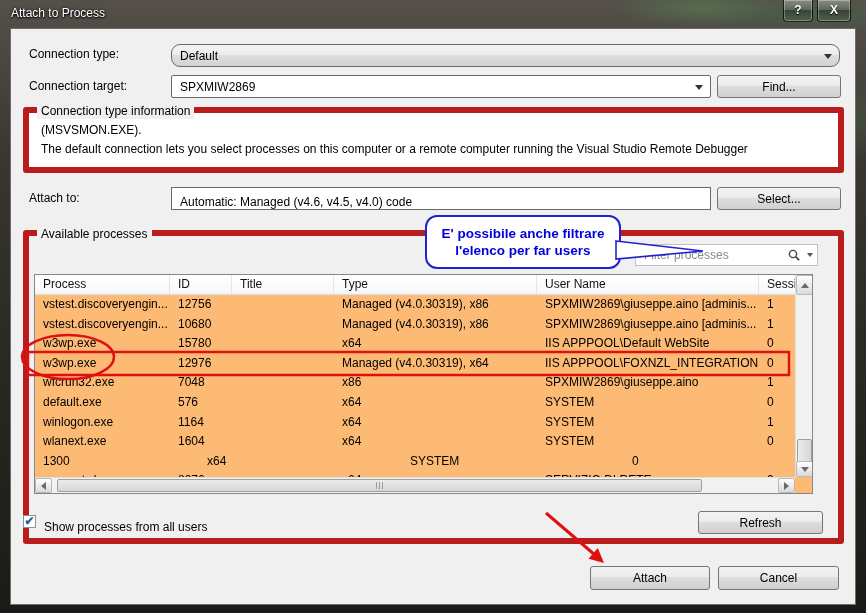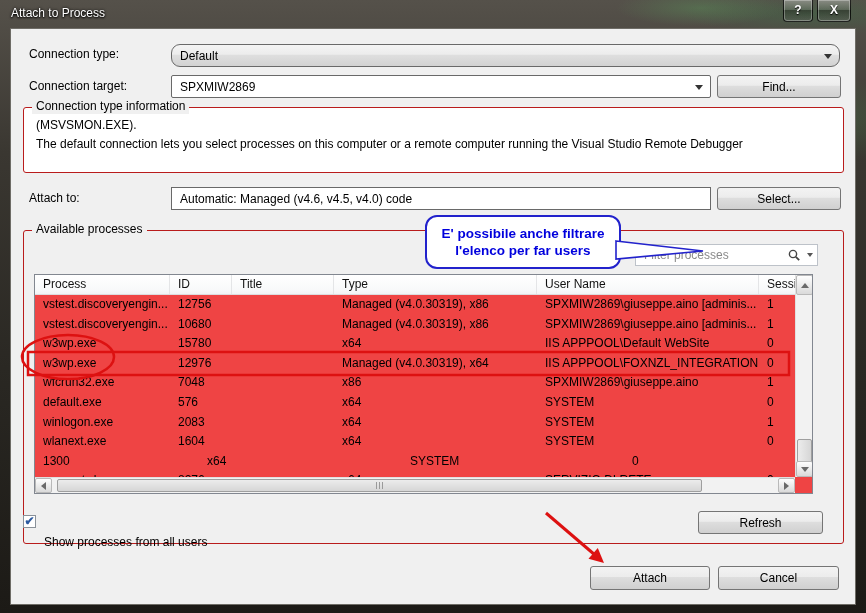--- a/index.html
+++ b/index.html
@@ -35,58 +35,58 @@
   .btn-help { left:783px; width:30px; }
   .btn-close { left:817px; width:34px; }
   
   .client {
     position:absolute; left:10px; top:28px; width:846px; height:577px;
     background:#f0f0f0; border:1px solid #6e6c66;
   }
   .lbl { position:absolute; height:23px; line-height:23px; white-space:nowrap; }
   .textbox {
     position:absolute; background:#fff; border:1px solid #696969;
-    display:flex; align-items:center; padding:6px 8px; white-space:nowrap; overflow:hidden;
+    display:flex; align-items:flex-end; padding:0 8px; white-space:nowrap; overflow:hidden;
   }
   .btn {
     position:absolute; display:flex; align-items:center; justify-content:center;
     background:linear-gradient(180deg,#f3f3f3,#ececec 45%,#dedede 46%,#d0d0d0);
     border:1px solid #757575; border-radius:3px; font-size:12px; cursor:default;
   }
   .combo {
     position:absolute; border:1px solid #696969; border-radius:2px;
     display:flex; align-items:center; padding:0 8px; overflow:hidden; white-space:nowrap;
   }
   .combo.grad { background:linear-gradient(180deg,#f4f4f4,#ececec 45%,#dfdfdf 46%,#d2d2d2);border-radius:9px; }
   .combo.white { background:#fff; }
   .combo .arrow { position:absolute; right:7px; top:50%; margin-top:-2px;
     width:0; height:0; border-left:4px solid transparent; border-right:4px solid transparent;
     border-top:5px solid #333; }
-  .groupbox { position:absolute; border:1px solid #b91c1c; border-radius:3px; }
+  .groupbox { position:absolute; border:6px solid #b91c1c; border-radius:3px; }
   .groupbox.white { background:#fff; }
   .gb-label { position:absolute; top:-9px; left:8px; background:#f0f0f0; padding:0 4px; line-height:15px; }
   .info-text { padding:8px 12px; line-height:19px; }
   
   .filterbox {
     position:absolute; left:624px; top:215px; width:183px; height:22px;
     background:#fff; border:1px solid #bdc2c9; display:flex; align-items:center;
   }
   .filterbox input {
     flex:1; border:none; outline:none; font-family:"Liberation Sans",sans-serif;
     font-size:12px; padding:0 0 0 8px; color:#444; background:transparent; min-width:0;
   }
   .filterbox input::placeholder { color:#8a8a8a; opacity:1; }
   .mag { width:14px; height:14px; flex:0 0 auto; margin-right:2px; }
   .filter-dd { flex:0 0 auto; width:14px; }
   .filter-dd:after { content:""; display:block; margin:0 auto; width:0; height:0;
     border-left:3.5px solid transparent; border-right:3.5px solid transparent; border-top:4px solid #555; }
   
   .listview {
     position:absolute; left:23px; top:245px; width:779px; height:220px;
-    background:#ef4444; border:1px solid #828790; overflow:hidden;
+    background:#fdba74; border:1px solid #828790; overflow:hidden;
   }
   .lv-header {
     position:absolute; left:0; top:0; right:17px; height:20px;
     background:linear-gradient(180deg,#ffffff,#f8f9fa 80%,#f2f3f5);
     border-bottom:1px solid #dcdddf; display:flex;
   }
   .hcell {
     height:100%; padding:0 0 0 8px; line-height:19px; color:#111;
     border-right:1px solid #e4e5e7; overflow:hidden; white-space:nowrap; flex:0 0 auto;
   }
@@ -116,21 +116,21 @@
     background:linear-gradient(180deg,#ececec,#d6d6d6); border:1px solid #9f9f9f; border-radius:2px;
     display:flex; align-items:center; justify-content:center; gap:2px; }
   .grip i { display:block; width:1px; height:7px; background:#9a9a9a; }
   .grip { display:flex; gap:2px; }
   
   .checkbox {
     position:absolute; left:12px; top:486px; width:13px; height:13px;
     background:#fff; border:1px solid #8a9199; display:flex; align-items:center; justify-content:center;
   }
   .checkbox .check { color:#2c5aa0; font-size:12px; font-weight:bold; line-height:10px; margin-top:-2px; }
-  .cb-label { position:absolute; left:33px; top:502px; height:23px; line-height:23px; }
+  .cb-label { position:absolute; left:33px; top:487px; height:23px; line-height:23px; }
   
   .callout {
     position:absolute; left:414px; top:186px; width:196px; height:54px;
     background:#fff; border:2px solid #2222cc; border-radius:12px;
     display:flex; flex-direction:column; align-items:center; justify-content:center;
     z-index:5; color:#0000dd; font-weight:bold; font-size:13.5px; line-height:17px; text-align:center;
   }
   
   .overlay { position:absolute; left:0; top:0; width:866px; height:613px; z-index:10; pointer-events:none; }
 </style>
@@ -253,21 +253,21 @@
           <div class="lv-row">
             <div class="cell col-process">default.exe</div>
             <div class="cell col-id">576</div>
             <div class="cell col-title"></div>
             <div class="cell col-type">x64</div>
             <div class="cell col-user">SYSTEM</div>
             <div class="cell col-session">0</div>
           </div>
           <div class="lv-row">
             <div class="cell col-process">winlogon.exe</div>
-            <div class="cell col-id">2083</div>
+            <div class="cell col-id">1164</div>
             <div class="cell col-title"></div>
             <div class="cell col-type">x64</div>
             <div class="cell col-user">SYSTEM</div>
             <div class="cell col-session">1</div>
           </div>
           <div class="lv-row">
             <div class="cell col-process">wlanext.exe</div>
             <div class="cell col-id">1604</div>
             <div class="cell col-title"></div>
             <div class="cell col-type">x64</div>

